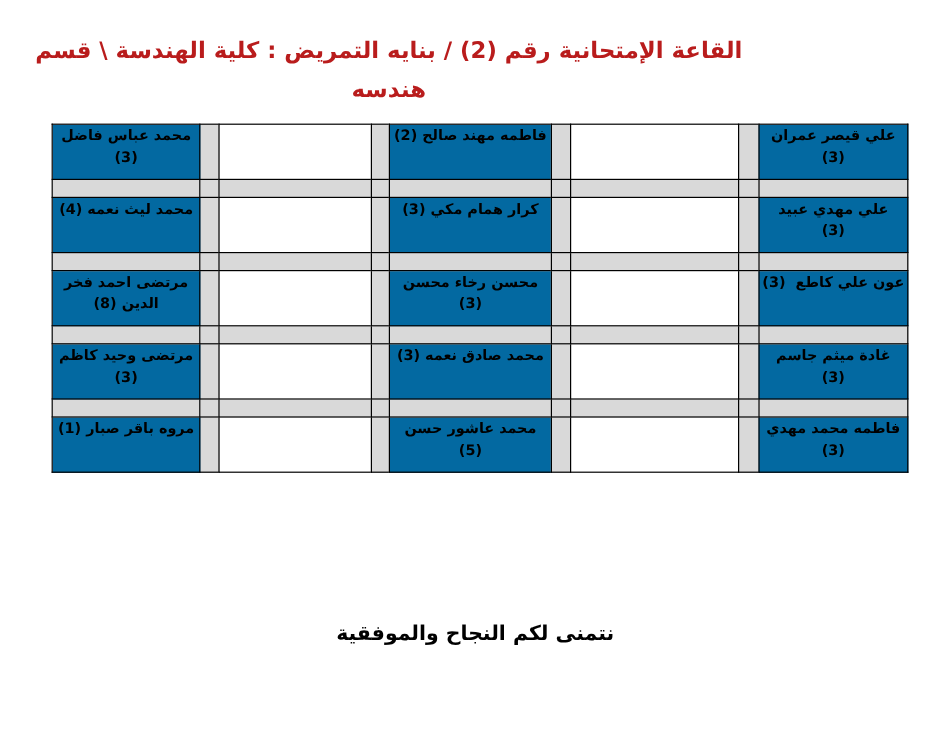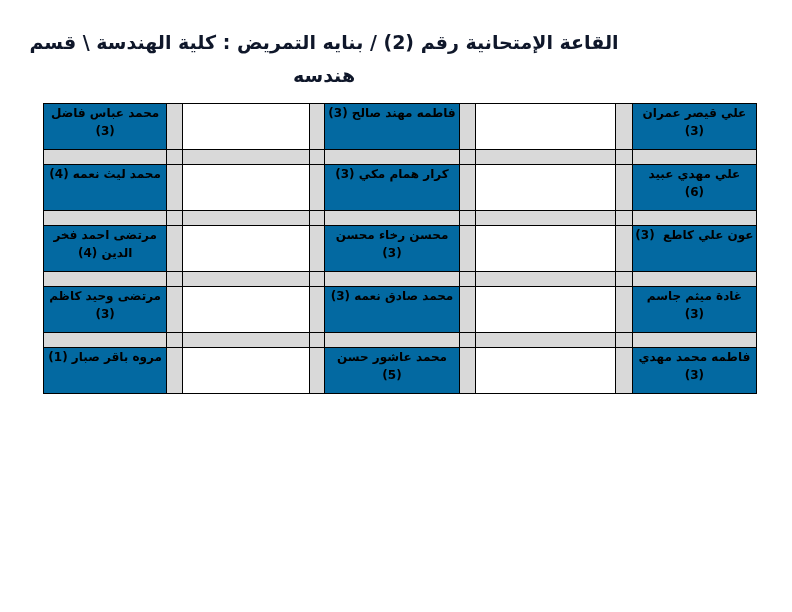--- a/index.html
+++ b/index.html
@@ -23,21 +23,21 @@
   .title {
     position: absolute;
     top: 26px;
     left: 0;
     width: 648px;
     text-align: center;
     direction: rtl;
     font-weight: bold;
     font-size: 19px;
     line-height: 33px;
-    color: #0f172a;
+    color: #b91c1c;
   }
   table.seating {
     position: absolute;
     top: 103px;
     left: 43px;
     width: 714px;
     border-collapse: collapse;
     table-layout: fixed;
     direction: rtl;
   }
@@ -94,41 +94,41 @@
         <col style="width:16px">
       <col style="width:123px">
     </colgroup>
     <tbody>
       <tr class="seat-row">
         <td class="name">علي قيصر عمران
 (3)</td>
         <td class="sep"></td>
         <td class="empty"></td>
         <td class="sep"></td>
-        <td class="name">فاطمه مهند صالح (3)</td>
+        <td class="name">فاطمه مهند صالح (2)</td>
         <td class="sep"></td>
         <td class="empty"></td>
         <td class="sep"></td>
         <td class="name">محمد عباس فاضل
 (3)</td>
       </tr>
       <tr class="divider-row">
         <td></td>
           <td></td>
           <td></td>
           <td></td>
           <td></td>
           <td></td>
           <td></td>
           <td></td>
           <td></td>
       </tr>
       <tr class="seat-row">
         <td class="name">علي مهدي عبيد
-(6)</td>
+(3)</td>
         <td class="sep"></td>
         <td class="empty"></td>
         <td class="sep"></td>
         <td class="name">كرار همام مكي (3)</td>
         <td class="sep"></td>
         <td class="empty"></td>
         <td class="sep"></td>
         <td class="name">محمد ليث نعمه (4)</td>
       </tr>
       <tr class="divider-row">
@@ -146,21 +146,21 @@
         <td class="name">عون علي كاطع  (3)</td>
         <td class="sep"></td>
         <td class="empty"></td>
         <td class="sep"></td>
         <td class="name">محسن رخاء محسن
 (3)</td>
         <td class="sep"></td>
         <td class="empty"></td>
         <td class="sep"></td>
         <td class="name">مرتضى احمد فخر
-الدين (4)</td>
+الدين (8)</td>
       </tr>
       <tr class="divider-row">
         <td></td>
           <td></td>
           <td></td>
           <td></td>
           <td></td>
           <td></td>
           <td></td>
           <td></td>
@@ -199,14 +199,15 @@
         <td class="name">محمد عاشور حسن
 (5)</td>
         <td class="sep"></td>
         <td class="empty"></td>
         <td class="sep"></td>
         <td class="name">مروه باقر صبار (1)</td>
       </tr>
     </tbody>
   </table>
 
+  <div class="footer">نتمنى لكم النجاح والموفقية</div>
 
 </div>
 
 </body></html>

